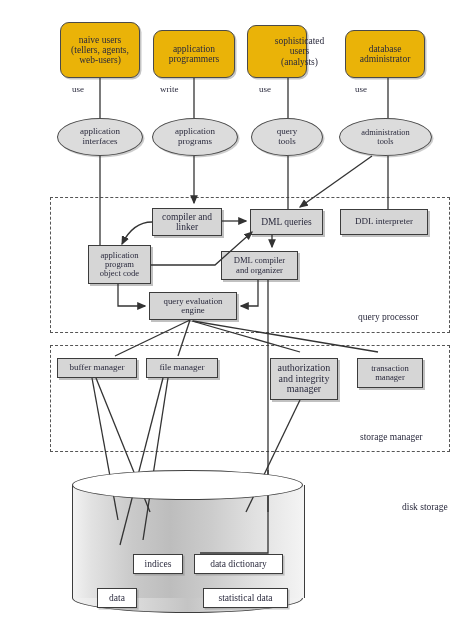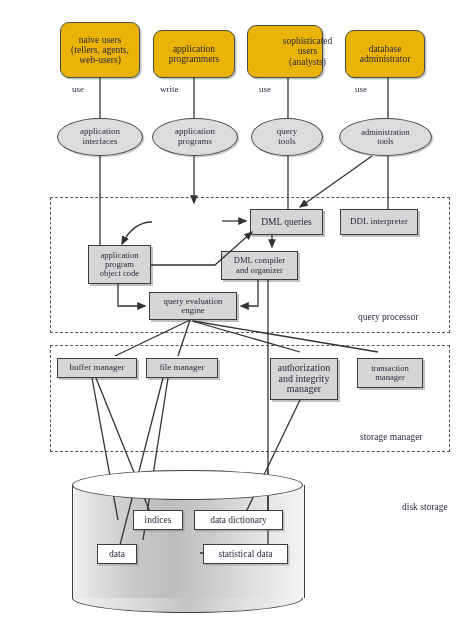--- a/index.html
+++ b/index.html
@@ -63,20 +63,21 @@
     padding: 2px 3px;
   }
   
   .wbox {
     background: #ffffff;
     border: 1.4px solid #3c3c3c;
     font-size: 9.5px;
     box-shadow: 1.6px 1.6px 0 rgba(110,110,110,0.35);
     padding: 1px 3px;
     z-index: 3;
+    margin-top: 44px;
   }
   
   .region {
     position: absolute;
     box-sizing: border-box;
     border: 1.4px dashed #555555;
     background: transparent;
   }
   .region-label {
     position: absolute;
@@ -179,21 +180,21 @@
 
   <div class="node actor" style="left:60px;top:22px;width:80px;height:56px;">
     <span style="white-space:pre-line;">naive users
 (tellers, agents,
 web-users)</span>
   </div>
   <div class="node actor" style="left:153px;top:30px;width:82px;height:48px;">
     <span style="white-space:pre-line;">application
 programmers</span>
   </div>
-  <div class="node actor" style="left:247px;top:25px;width:76px;height:53px;padding-left:48px;">
+  <div class="node actor" style="left:247px;top:25px;width:60px;height:53px;padding-left:48px;">
     <span style="white-space:pre-line;">sophisticated
 users
 (analysts)</span>
   </div>
   <div class="node actor" style="left:345px;top:30px;width:80px;height:48px;">
     <span style="white-space:pre-line;">database
 administrator</span>
   </div>
 
   <div class="edge-label" style="left:72px;top:84px;">use</div>
@@ -214,24 +215,28 @@
 tools</span>
   </div>
   <div class="node ellipse" style="left:339px;top:118px;width:93px;height:38px;">
     <span style="white-space:pre-line;font-size:8.4px;">administration
 tools</span>
   </div>
 
   <div class="region" style="left:50px;top:197px;width:400px;height:136px;"></div>
   <div class="region-label" style="left:358px;top:312px;">query processor</div>
 
+  <div class="node pbox" style="left:152px;top:208px;width:70px;height:28px;">
+    <span style="white-space:pre-line;">compiler and
+linker</span>
+  </div>
   <div class="node pbox" style="left:250px;top:209px;width:73px;height:26px;">
     <span style="white-space:pre-line;">DML queries</span>
   </div>
-  <div class="node pbox" style="left:340px;top:209px;width:78px;height:26px;">
+  <div class="node pbox" style="left:340px;top:209px;width:88px;height:26px;">
     <span style="white-space:pre-line;font-size:9px;">DDL interpreter</span>
   </div>
   <div class="node pbox" style="left:88px;top:245px;width:63px;height:39px;">
     <span style="white-space:pre-line;font-size:8.6px;">application
 program
 object code</span>
   </div>
   <div class="node pbox" style="left:221px;top:251px;width:77px;height:29px;">
     <span style="white-space:pre-line;font-size:8.6px;">DML compiler
 and organizer</span>

